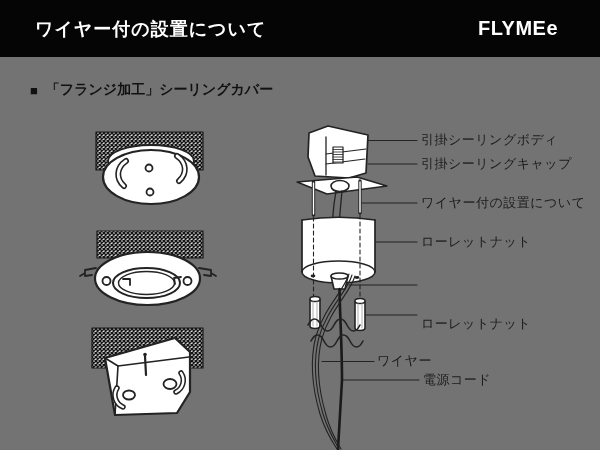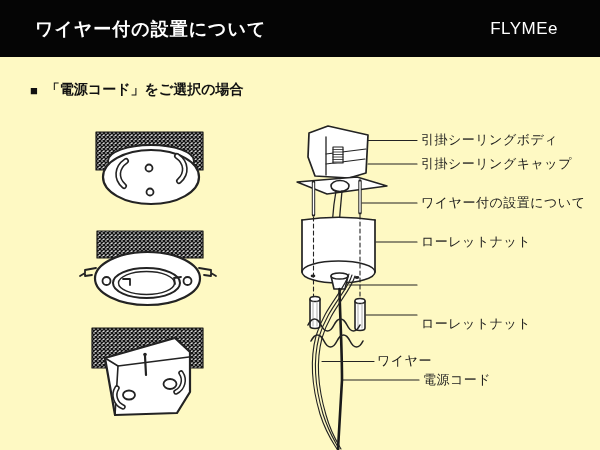--- a/index.html
+++ b/index.html
@@ -1,29 +1,29 @@
 <!DOCTYPE html>
 <html><head>
 <meta charset="utf-8">
 <style>
   html,body{margin:0;padding:0;background:#fff;}
   .page{
     position:relative;width:600px;height:450px;overflow:hidden;
-    background:#fef9c3;font-family:"Liberation Sans","DejaVu Sans",sans-serif;
+    background:#737373;font-family:"Liberation Sans","DejaVu Sans",sans-serif;
   }
   .header{
     position:absolute;left:0;top:0;width:600px;height:57px;background:#050505;
     display:flex;align-items:center;justify-content:space-between;
     box-sizing:border-box;padding:0 42px 0 35px;
   }
   .header .title{
     color:#fff;font-size:18px;font-weight:bold;letter-spacing:1px;white-space:nowrap;
   }
   .header .brand{
-    color:#fff;font-size:17px;font-weight:400;letter-spacing:0.5px;white-space:nowrap;
+    color:#fff;font-size:20px;font-weight:700;letter-spacing:0.5px;white-space:nowrap;
   }
   .content{position:absolute;left:0;top:57px;width:600px;height:393px;}
   .subtitle{
     position:absolute;left:30px;top:24px;display:flex;align-items:center;gap:8px;
     font-size:14px;font-weight:bold;color:#111;white-space:nowrap;
   }
   .subtitle .bullet{font-size:13px;line-height:1;}
   svg.art{position:absolute;left:0;top:0;width:600px;height:393px;}
   .part-label{
     position:absolute;font-size:13px;color:#1c1c1c;font-weight:400;
@@ -37,21 +37,21 @@
 
   <div class="header">
     <span class="title">ワイヤー付の設置について</span>
     <span class="brand">FLYMEe</span>
   </div>
 
   <div class="content">
 
     <div class="subtitle">
       <span class="bullet">■</span>
-      <span>「電源コード」をご選択の場合</span>
+      <span>「フランジ加工」シーリングカバー</span>
     </div>
 
     <svg class="art" viewBox="0 0 600 393">
       <defs>
         <pattern id="hatch" width="4" height="4" patternUnits="userSpaceOnUse">
           <rect width="4" height="4" fill="#d8d8d8"></rect>
           <path d="M0,0 L4,4 M4,0 L0,4" stroke="#141414" stroke-width="1.4"></path>
         </pattern>
       </defs>
 

